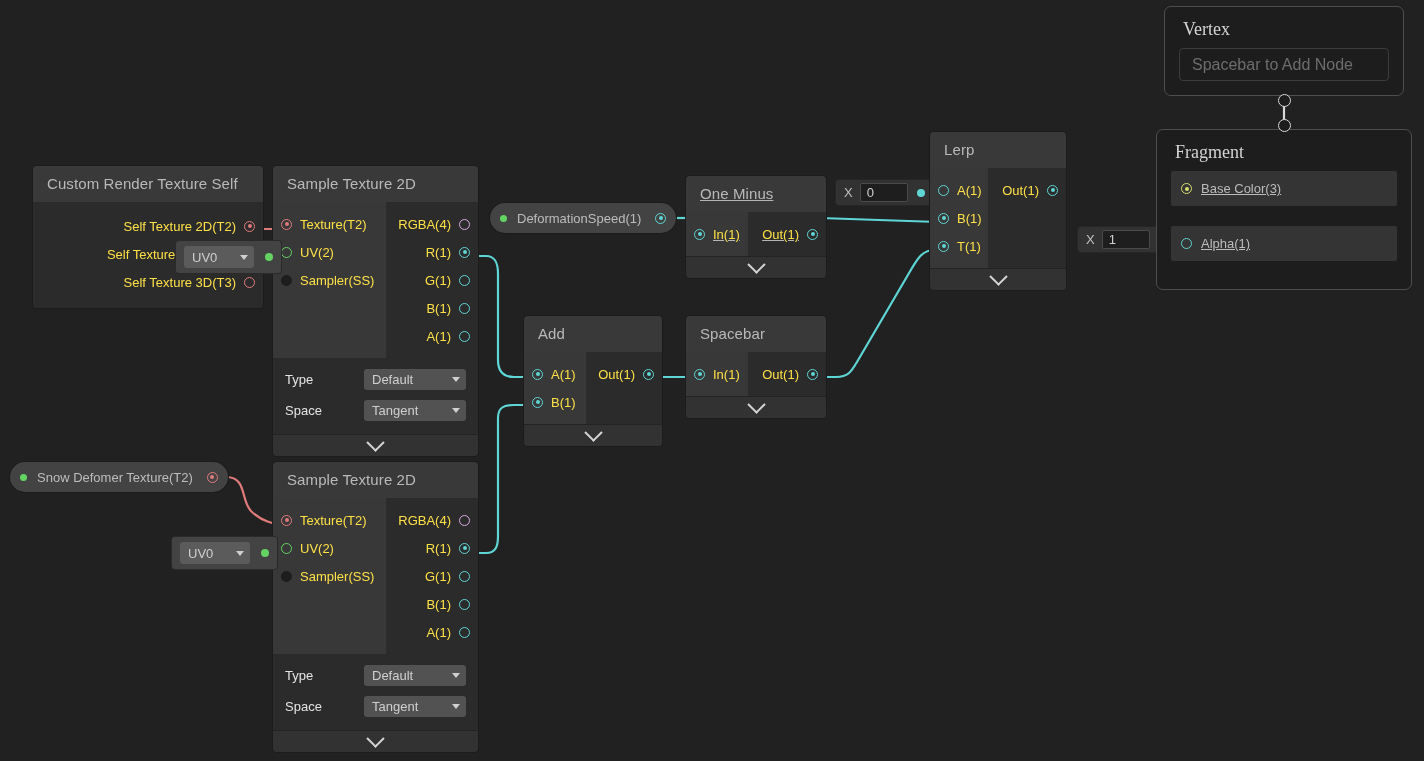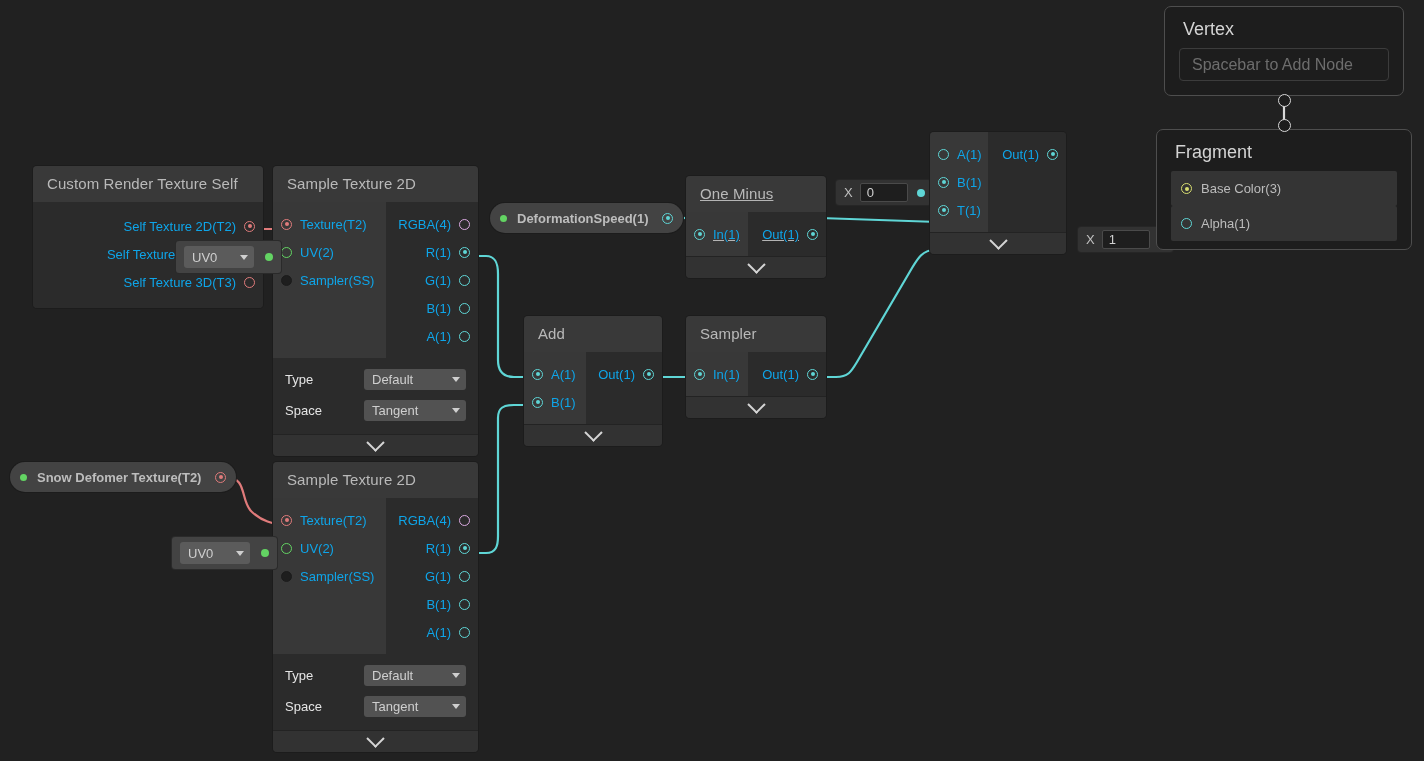--- a/index.html
+++ b/index.html
@@ -60,21 +60,21 @@
   .col-out {
     background: #2b2b2b;
     flex: 1 1 auto;
     padding: 8px 0 8px 0;
   }
   .slot {
     display: flex;
     align-items: center;
     height: 28px;
     font-size: 13px;
-    color: #0ea5e9;
+    color: #fde047;
     white-space: nowrap;
   }
   .slot.in { padding-left: 8px; }
   .slot.out { justify-content: flex-end; padding-right: 8px; align-items: center; }
   .slot .lbl { padding: 0 8px; }
 
   
   .port {
     width: 11px; height: 11px;
     border-radius: 50%;
@@ -163,21 +163,21 @@
     z-index: 3;
     white-space: nowrap;
   }
   .prop .dot {
     width: 7px; height: 7px;
     border-radius: 50%;
     background: #63d463;
     margin-right: 10px;
     flex: 0 0 auto;
   }
-  .prop .ptxt { margin-right: 14px; font-weight: bold; }
+  .prop .ptxt { margin-right: 14px; }
 
   
   .valbox {
     position: absolute;
     background: #323232;
     border-radius: 3px;
     height: 25px;
     display: flex;
     align-items: center;
     padding: 0 6px 0 8px;
@@ -238,42 +238,44 @@
     background: #1d1d1d;
     border: 1px solid #4e4e4e;
     border-radius: 7px;
     z-index: 3;
   }
   .master-title {
     font-size: 18px;
     color: #d4d4d4;
     padding: 13px 18px 10px 18px;
     line-height: 1;
+    font-family: Liberation Serif, serif;
   }
   .addnode-slot {
     margin: 0 14px 14px 14px;
     border: 1px solid #3c3c3c;
     border-radius: 4px;
     height: 31px;
     display: flex;
     align-items: center;
     padding-left: 12px;
     font-size: 16px;
     color: #6d6d6d;
   }
   .block-slot {
-    margin: 0 14px 0 14px;
+    margin: 0 14px 20px 14px;
     background: #343434;
     border-radius: 2px;
     height: 35px;
     display: flex;
     align-items: center;
     padding-left: 10px;
     font-size: 13px;
     color: #bcbcbc;
+    text-decoration: underline;
   }
   .block-slot .lbl { margin-left: 9px; }
   .master-pad { height: 8px; }
 </style>
 </head>
 <body style="background: rgb(33, 33, 33);">
 
 <div id="graph">
 
   <svg id="wires" viewBox="0 0 1424 761">
@@ -500,21 +502,21 @@
           <span class="port filled"></span>
         </div>
       </div>
     </div>
     <div class="collapse">
       <span class="chev"></span>
     </div>
   </div>
 
   <div class="node" style="left:686px; top:316px; width:140px;">
-    <div class="node-title">Sampler</div>
+    <div class="node-title">Spacebar</div>
     <div class="slots">
       <div class="col-in" style="width:62px;">
         <div class="slot in">
           <span class="port filled"></span>
           <span class="lbl">In(1)</span>
         </div>
       </div>
       <div class="col-out">
         <div class="slot out">
           <span class="lbl">Out(1)</span>
@@ -554,20 +556,21 @@
     </div>
   </div>
 
   <div class="valbox" style="left:836px; top:180px;">
     <span class="ax">X</span>
     <span class="field">0</span>
     <span class="tick"></span>
   </div>
 
   <div class="node" style="left:930px; top:132px; width:136px;">
+    <div class="node-title">Lerp</div>
     <div class="slots">
       <div class="col-in" style="width:58px;">
         <div class="slot in">
           <span class="port"></span>
           <span class="lbl">A(1)</span>
         </div>
         <div class="slot in">
           <span class="port filled"></span>
           <span class="lbl">B(1)</span>
         </div>

